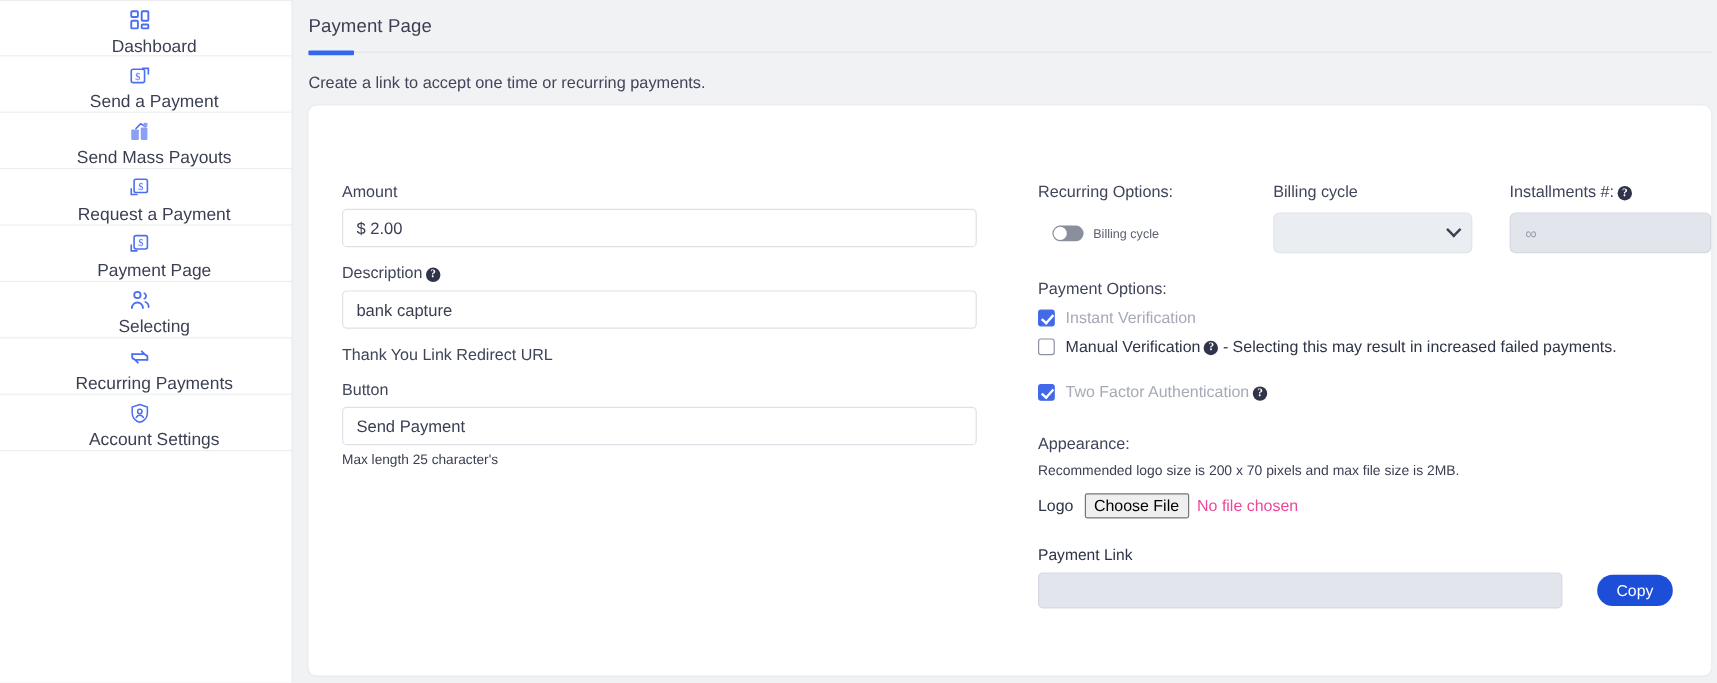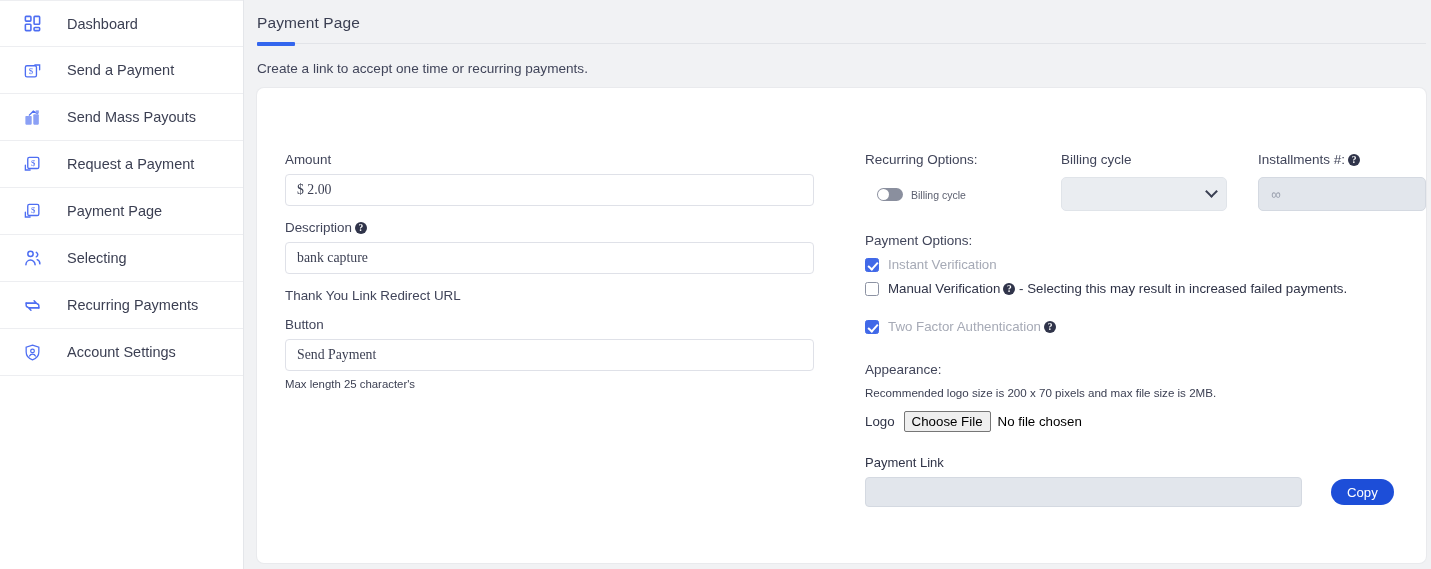--- a/index.html
+++ b/index.html
@@ -14,23 +14,24 @@
   
   .sidebar {
     width: 244px; height: 569px;
     background: #ffffff;
     border-right: 1px solid #e4e6ea;
     flex: 0 0 244px;
   }
   .nav-item {
     display: flex; align-items: center;
     height: 47px;
-    padding-left: 23px;
+    padding-left: 0;
     border-bottom: 1px solid #edeef1;
     cursor: pointer;
+    flex-direction: column;
   }
   .nav-item:first-child { border-top: 1px solid #edeef1; }
   .nav-icon {
     width: 30px; flex: 0 0 30px;
     display: flex; align-items: center; justify-content: flex-start;
     color: #4e6ef2;
   }
   .nav-label {
     font-size: 14.5px;
     color: #3b3f52;
@@ -101,21 +102,21 @@
     margin-bottom: 7px;
   }
   .txt {
     display: block;
     width: 529px;
     height: 32px;
     border: 1px solid #dfe1e8;
     border-radius: 4px;
     padding: 4px 11px;
     font-size: 13.8px;
-    font-family: Liberation Serif, serif;
+    font-family: Liberation Sans, sans-serif;
     color: #3b3f52;
     background: #fff;
     outline: none;
   }
   .txt::placeholder { color: #a9adbb; }
   .helper {
     font-size: 11.4px;
     color: #3b3f52;
     margin-top: 7px;
   }
@@ -260,21 +261,21 @@
   .file-btn {
     border: 1px solid #767676;
     background: #efefef;
     border-radius: 2px;
     font-size: 13.3px;
     font-family: "Liberation Sans", sans-serif;
     color: #000;
     padding: 2px 7px;
     cursor: pointer;
   }
-  .file-none { font-size: 13.3px; color: #000000; margin-left: 7px; }
+  .file-none { font-size: 13.3px; color: #ec4899; margin-left: 7px; }
 
   
   .btn-primary {
     margin-top: 62px;
     background: #3f6ff0;
     color: #fff;
     border: none;
     border-radius: 19px;
     height: 34px;
     padding: 0 20px;

